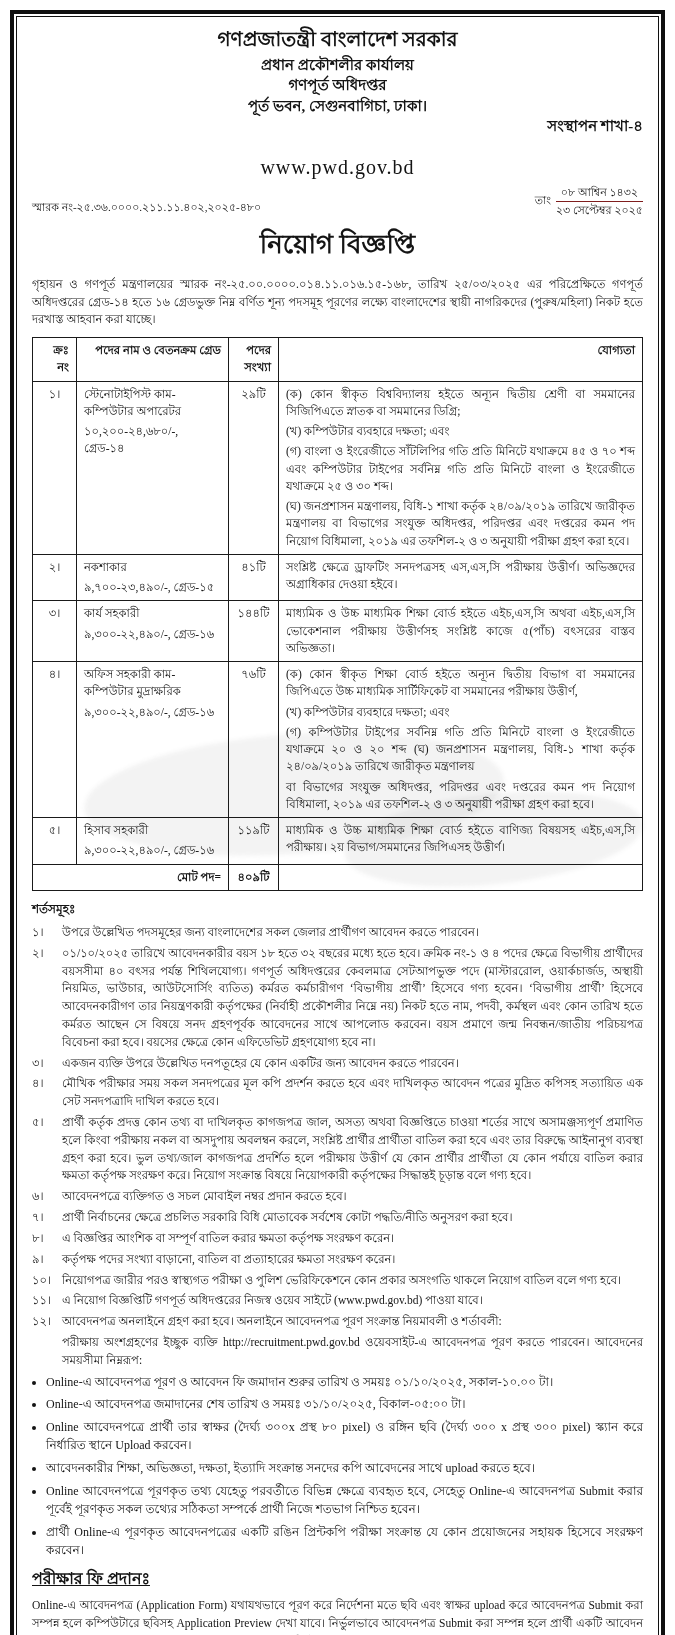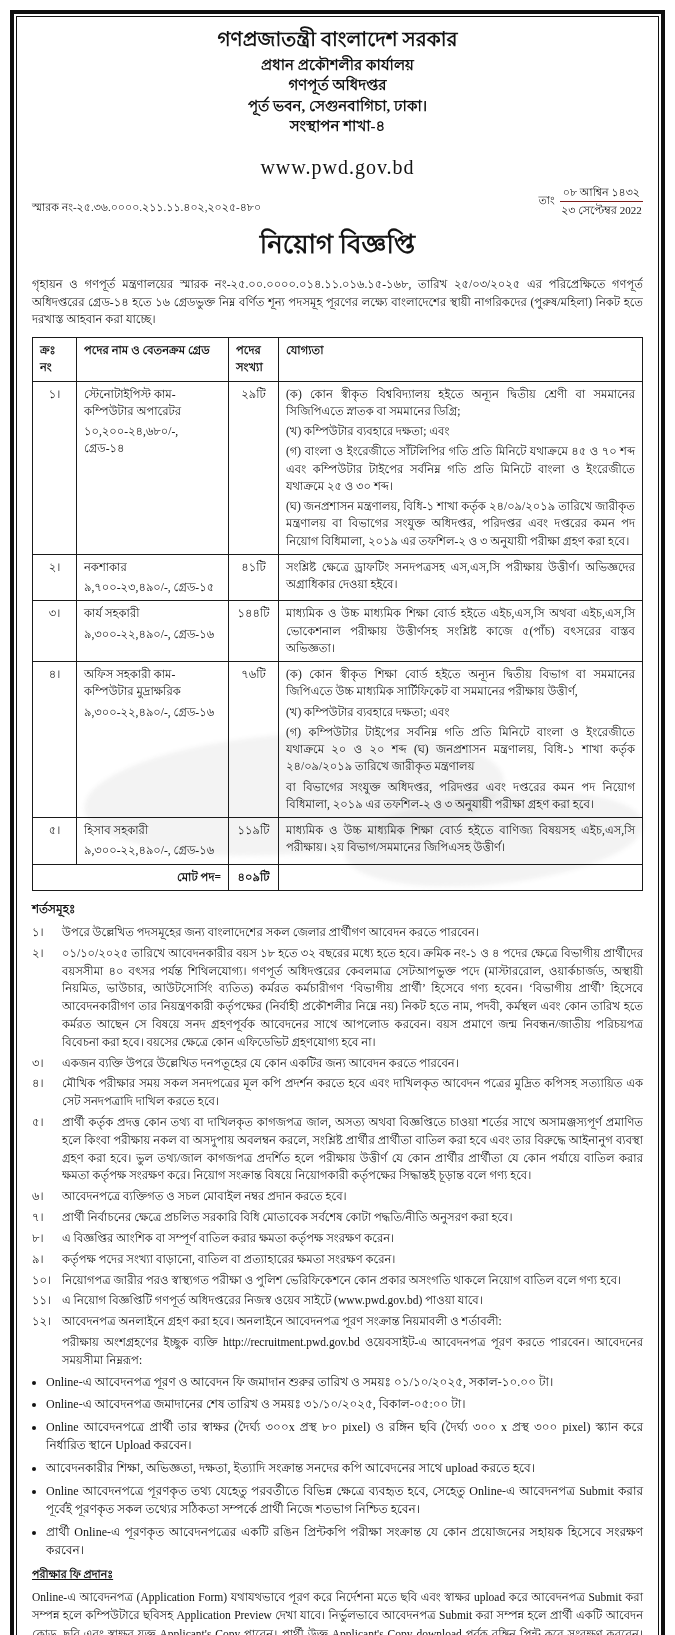--- a/index.html
+++ b/index.html
@@ -17,51 +17,51 @@
   .wm{position:absolute;z-index:0;border-radius:50%;background:rgba(40,40,40,0.055);filter:blur(2px);}
   .wm1{width:420px;height:120px;top:720px;left:70px;transform:rotate(-4deg);}
   .wm2{width:300px;height:90px;top:780px;left:330px;transform:rotate(-6deg);}
   .content{position:relative;z-index:1;}
   
   .hdr{text-align:center;line-height:1.35;}
   .hdr .l1{font-size:20px;font-weight:bold;}
   .hdr .l2{font-size:15px;font-weight:600;margin-top:2px;}
   .hdr .l3{font-size:15px;font-weight:600;}
   .hdr .l4{font-size:15px;font-weight:600;}
-  .hdr .l5{font-size:15px;font-weight:600;}
+  .hdr .l5{font-size:15px;font-weight:600;text-align:right;}
   .hdr .site{font-size:20px;font-family:"Liberation Serif",serif;letter-spacing:1px;margin-top:18px;}
   .memo-row{display:flex;justify-content:space-between;align-items:flex-end;font-size:11px;margin-top:4px;}
   .date-frac{display:flex;align-items:center;gap:5px;}
   .frac{display:inline-flex;flex-direction:column;text-align:center;font-size:11px;line-height:1.35;}
   .frac .top{border-bottom:1px solid #7f1d1d;padding:0 3px 1px 3px;}
   .frac .bot{padding-top:1px;}
   
   .doc-title{text-align:center;font-size:26px;font-weight:bold;margin:6px 0 8px 0;}
   .intro{font-size:11.5px;line-height:1.55;text-align:justify;margin:0 0 8px 0;}
   
   table.posts{width:100%;border-collapse:collapse;font-size:11.5px;line-height:1.5;}
   table.posts th,table.posts td{border:1.6px solid #1a1a1a;padding:4px 7px;vertical-align:top;box-sizing:border-box;}
-  table.posts th{font-weight:bold;text-align:left;}
+  table.posts th{font-weight:bold;text-align:right;}
   .col-sl{width:44px;}.col-post{width:152px;}.col-count{width:50px;}
   td.c-sl{text-align:center;}
   td.c-count{text-align:center;}
   .qual-line{margin:0 0 3px 0;text-align:justify;}
   .qual-line:last-child{margin-bottom:0;}
   .post-name{margin-bottom:3px;}
   td.total-cell{text-align:right;font-weight:600;padding-right:10px;}
   
   .cond-head{font-weight:bold;font-size:12px;margin:9px 0 4px 0;}
   .cond-row{display:flex;font-size:11.5px;line-height:1.55;margin-bottom:3px;}
   .cond-no{flex:0 0 30px;}
   .cond-text{flex:1;text-align:justify;}
   .cond-sub{margin:2px 0 3px 30px;font-size:11.5px;line-height:1.55;text-align:justify;}
   ul.online-list{margin:2px 0 4px 14px;padding:0;font-size:12px;line-height:1.55;}
   ul.online-list li{margin-bottom:4px;text-align:justify;}
   
-  .fee-head{font-weight:bold;font-size:11px;text-decoration:underline;margin:6px 0 3px 0;}
+  .fee-head{font-weight:bold;font-size:16px;text-decoration:underline;margin:6px 0 3px 0;}
   .fee-para{font-size:11.5px;line-height:1.6;text-align:justify;margin:0 0 5px 0;}
 </style>
 <title>নিয়োগ বিজ্ঞপ্তি</title></head>
 <body>
 
 <div class="page">
   <div class="frame">
     <div class="wm wm1"></div>
     <div class="wm wm2"></div>
 
@@ -75,21 +75,21 @@
         <div class="l5">সংস্থাপন শাখা-৪</div>
         <div class="site">www.pwd.gov.bd</div>
       </div>
 
       <div class="memo-row">
         <span>স্মারক নং-২৫.৩৬.০০০০.২১১.১১.৪০২,২০২৫-৪৮০</span>
         <span class="date-frac">
           <span>তাং</span>
           <span class="frac">
             <span class="top">০৮ আশ্বিন ১৪৩২</span>
-            <span class="bot">২৩ সেপ্টেম্বর 2022</span>
+            <span class="bot">২৩ সেপ্টেম্বর ২০২৫</span>
           </span>
         </span>
       </div>
 
       <div class="doc-title">নিয়োগ বিজ্ঞপ্তি</div>
 
       <p class="intro">গৃহায়ন ও গণপূর্ত মন্ত্রণালয়ের স্মারক নং-২৫.০০.০০০০.০১৪.১১.০১৬.১৫-১৬৮, তারিখ ২৫/০৩/২০২৫ এর পরিপ্রেক্ষিতে গণপূর্ত অধিদপ্তরের গ্রেড-১৪ হতে ১৬ গ্রেডভুক্ত নিম্ন বর্ণিত শূন্য পদসমূহ পূরণের লক্ষ্যে বাংলাদেশের স্থায়ী নাগরিকদের (পুরুষ/মহিলা) নিকট হতে দরখাস্ত আহবান করা যাচ্ছে।</p>
 
       <table class="posts">
         <thead>

